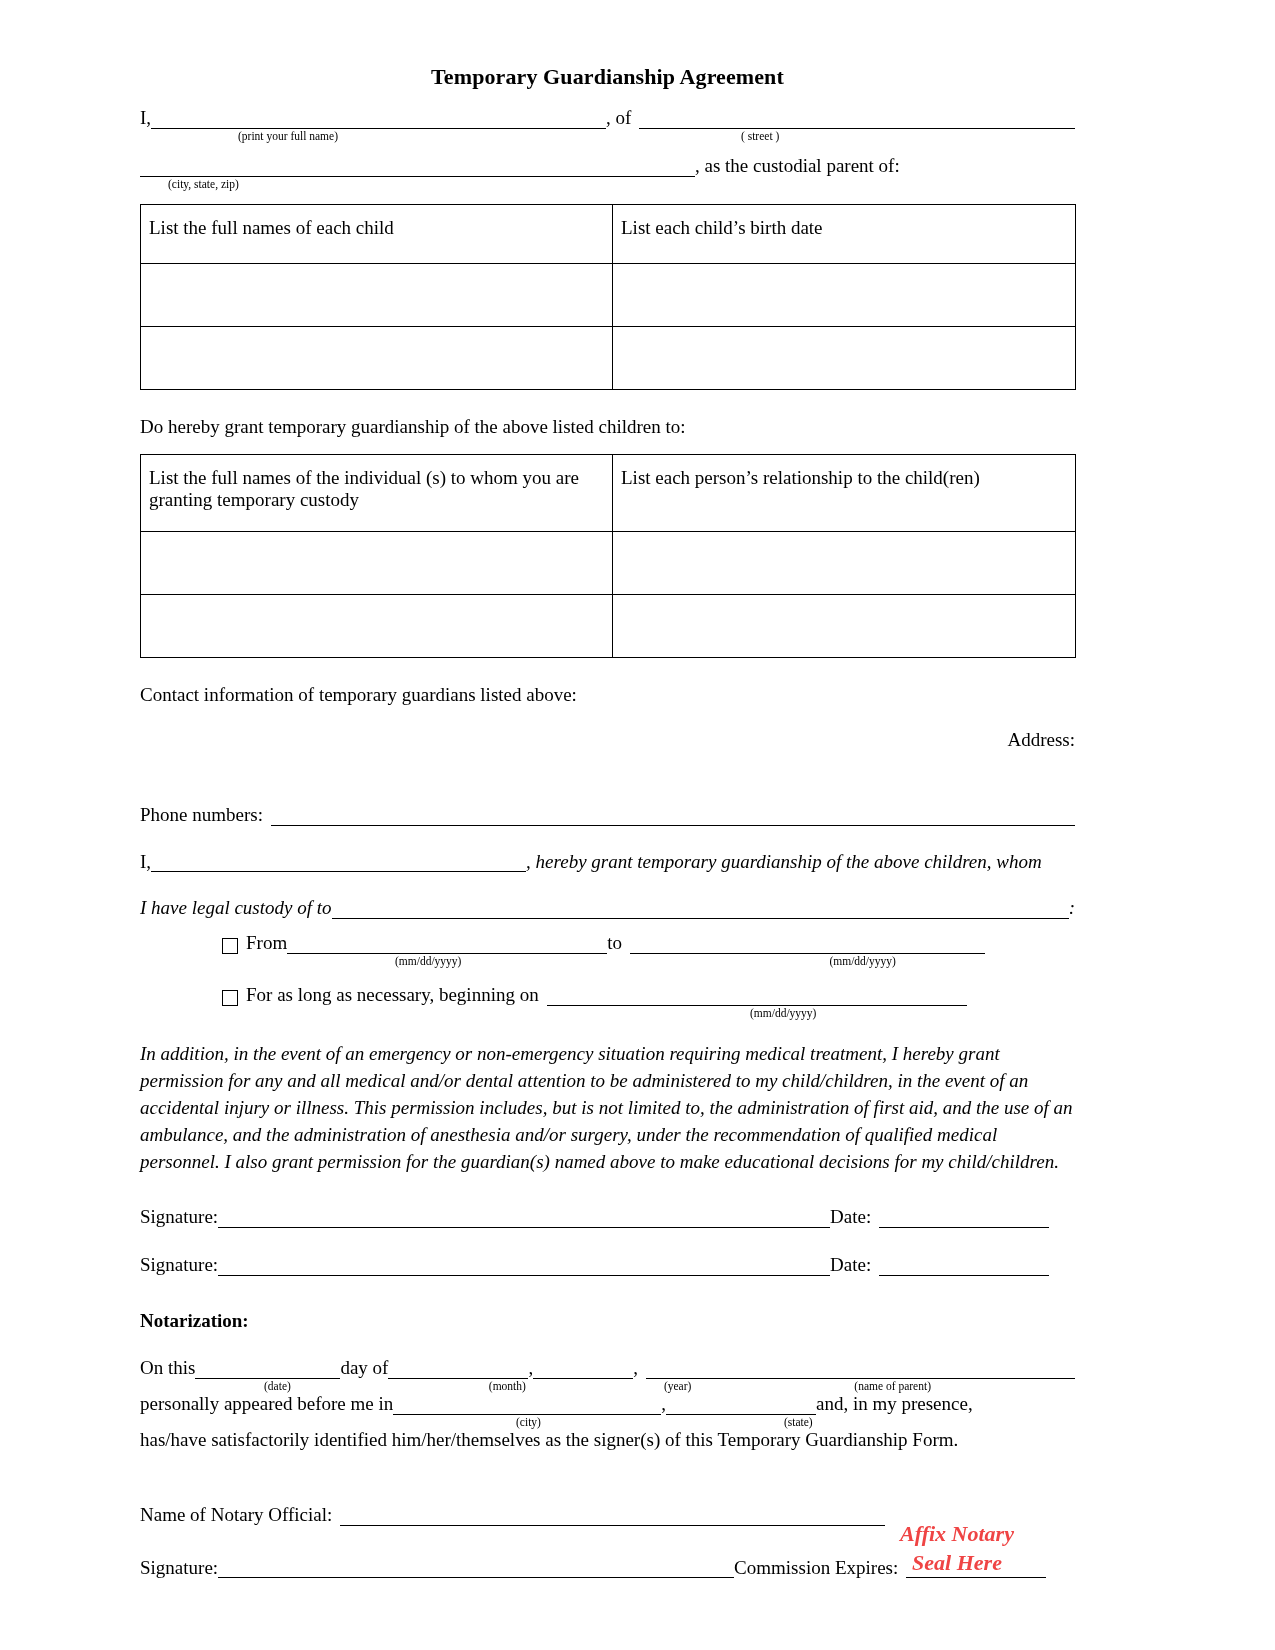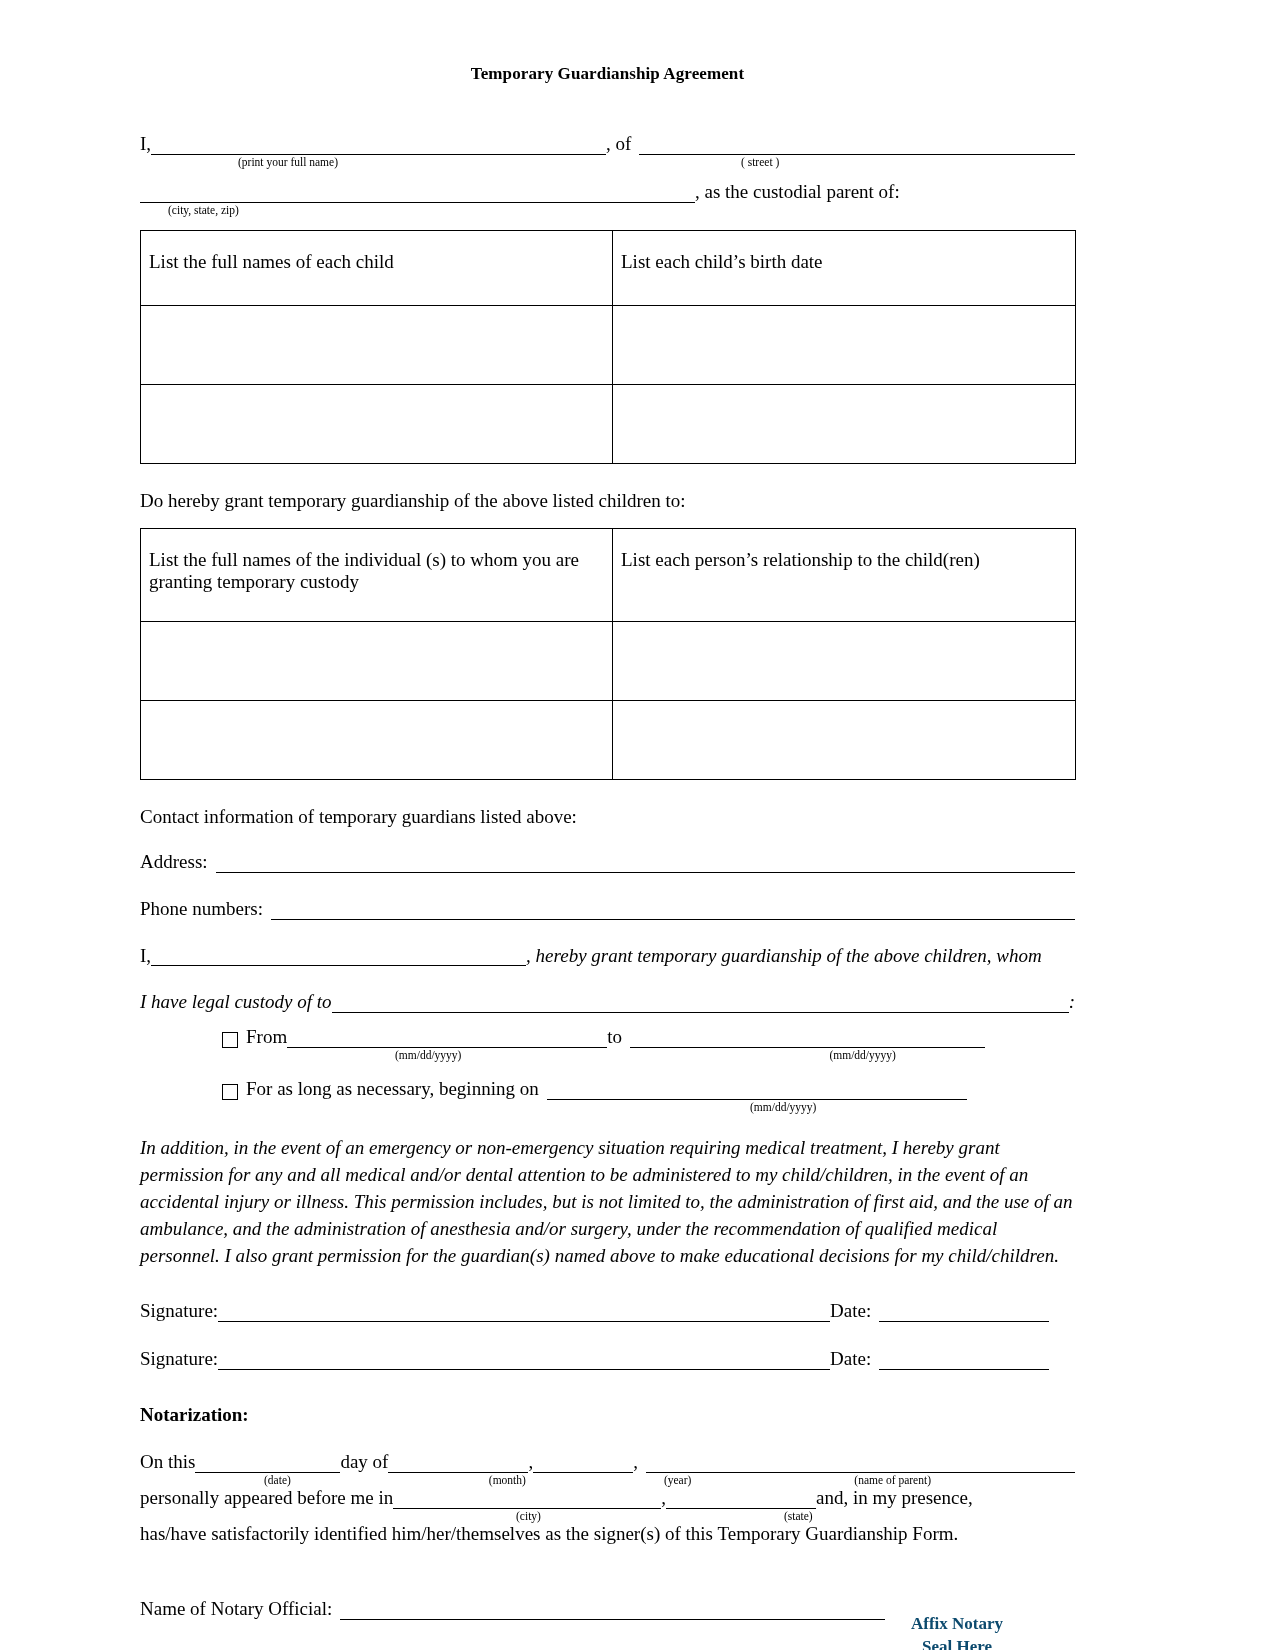--- a/index.html
+++ b/index.html
@@ -23,23 +23,23 @@
   }
   .content {
     position: absolute;
     left: 140px;
     top: 64px;
     width: 935px;
   }
   .doc-title {
     text-align: center;
     font-weight: bold;
-    font-size: 17px;
+    font-size: 22px;
     letter-spacing: 0.1px;
-    margin: 0 0 50px 0;
+    margin: 0 0 18px 0;
   }
   .row {
     display: flex;
     align-items: flex-end;
     font-size: 19px;
     line-height: 1.1;
   }
   .lbl { white-space: pre; }
   .fill {
     border-bottom: 1.4px solid #000;
@@ -62,21 +62,21 @@
   table.formtbl {
     border-collapse: collapse;
     width: 935px;
     margin: 14px 0 0 0;
     table-layout: fixed;
   }
   table.formtbl td {
     border: 1.3px solid #000;
     height: 38px;
     font-size: 19px;
-    padding: 20px 8px;
+    padding: 12px 8px;
     vertical-align: top;
   }
   table.formtbl td.head { height: 34px; }
   table.formtbl td.head2 { height: 52px; }
   .para {
     font-size: 19px;
     margin-top: 26px;
   }
   .italic { font-style: italic; }
   .bold { font-weight: bold; }
@@ -89,23 +89,24 @@
     vertical-align: 1px;
   }
   .bodytext {
     font-size: 19px;
     font-style: italic;
     line-height: 1.42;
     margin-top: 22px;
     text-align: left;
   }
   .notary-seal {
-    color: #0c4a6e;
+    color: #ef4444;
+    font-style: italic;
     font-weight: bold;
-    font-size: 17px;
+    font-size: 22px;
     text-align: center;
     line-height: 1.35;
   }
   .sigline {
     display: flex;
     align-items: flex-end;
     font-size: 19px;
     margin-top: 26px;
   }
   .spacer8 { width: 8px; flex: 0 0 8px; }
@@ -177,21 +178,21 @@
       </tr>
       <tr>
         <td></td>
         <td></td>
       </tr>
     </tbody>
       </table>
 
     <div class="para">Contact information of temporary guardians listed above:</div>
 
-    <div class="row" style="margin-top:24px;">
+    <div class="row" style="margin-top:24px;flex-direction:column;">
       <span class="lbl">Address:</span>
       <span class="spacer8"></span>
       <span class="fill"></span>
     </div>
 
     <div class="row" style="margin-top:26px;">
       <span class="lbl">Phone numbers:</span>
       <span class="spacer8"></span>
       <span class="fill"></span>
     </div>

